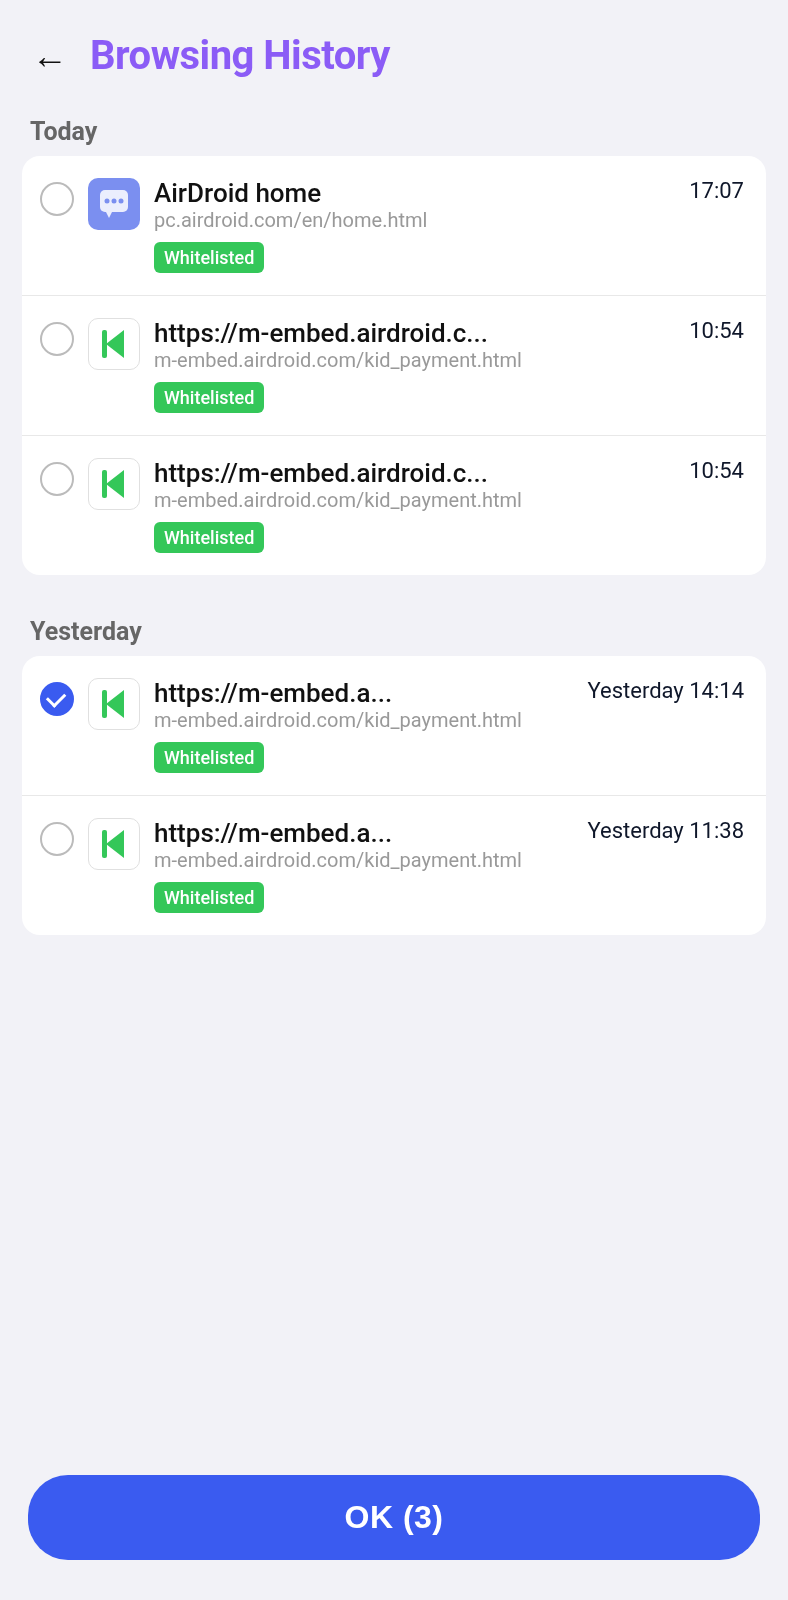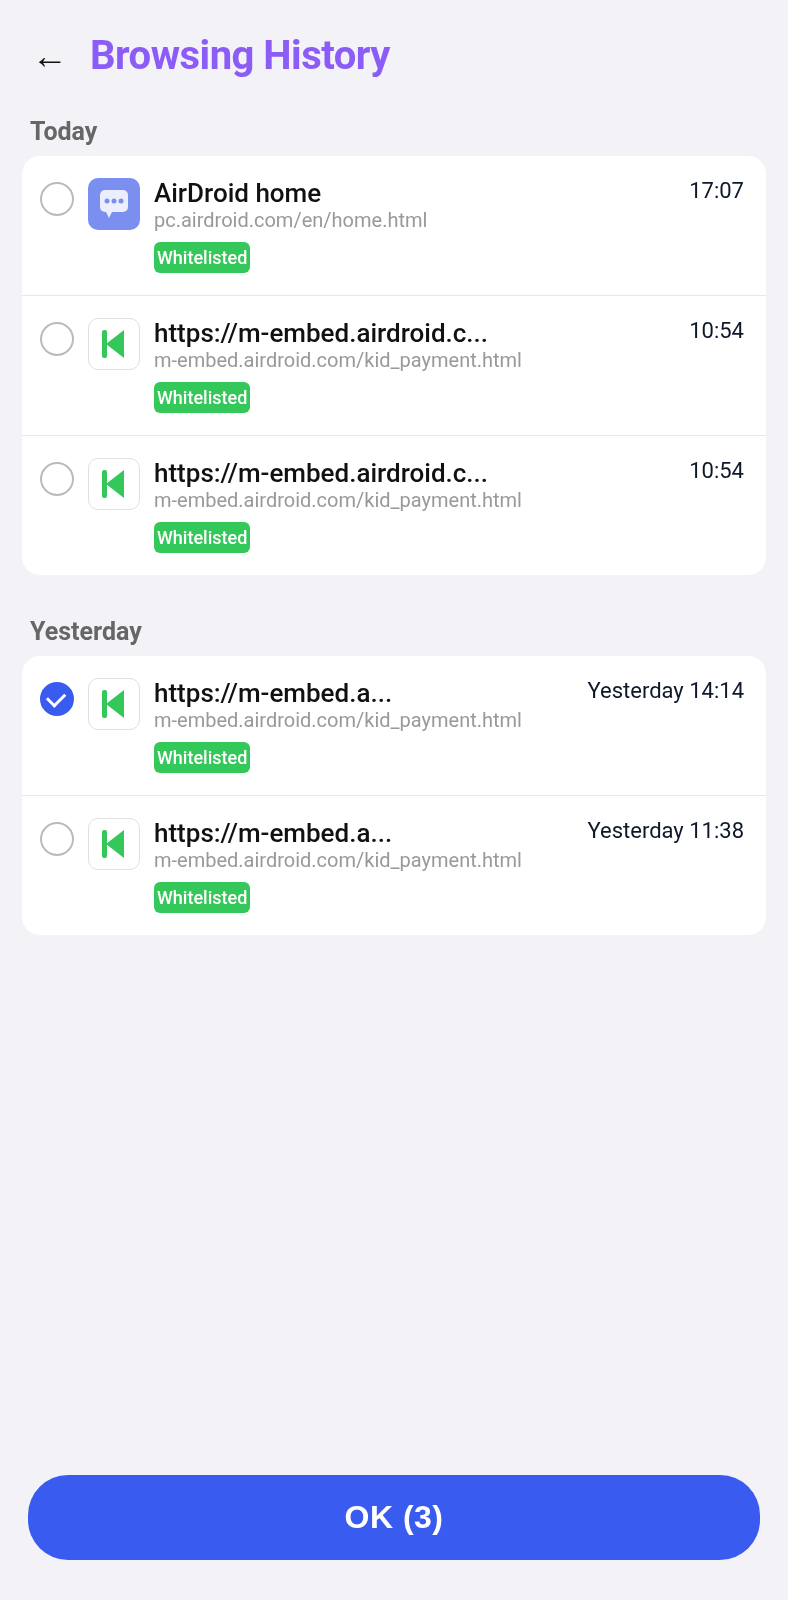--- a/index.html
+++ b/index.html
@@ -163,21 +163,21 @@
       white-space: nowrap;
       overflow: hidden;
       text-overflow: ellipsis;
     }
     .whitelisted-badge {
       display: inline-block;
       background: #34c759;
       color: #fff;
       font-size: 18px;
       font-weight: 500;
-      padding: 5px 3px;
+      padding: 5px 10px;
       border-radius: 6px;
       margin-top: 10px;
     }
 
     
     .bottom-bar {
       position: sticky;
       bottom: 0;
       padding: 18px 28px 40px 28px;
       background: #f2f2f7;

